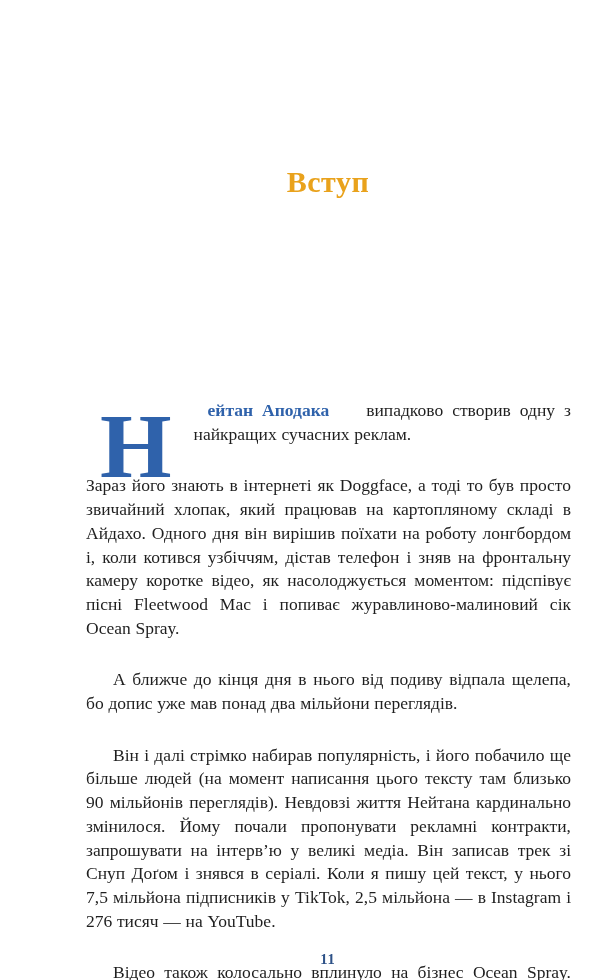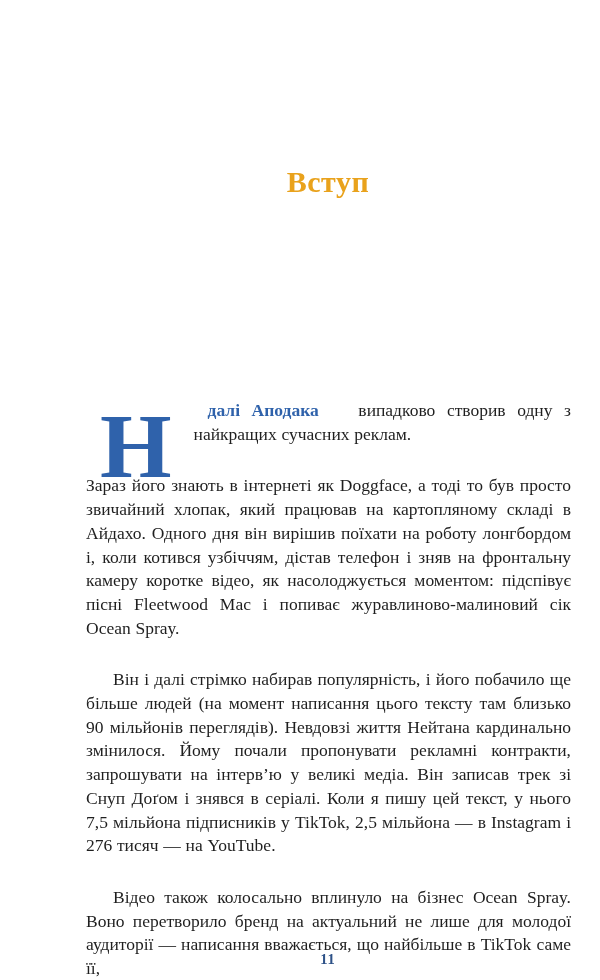--- a/index.html
+++ b/index.html
@@ -77,25 +77,26 @@
 </style>
 </head>
 <body>
 
 <div class="page">
 
   <h1 class="chapter-title">Вступ</h1>
 
   <div class="body-text" lang="uk">
 
-    <p class="lead"><span class="dropcap">Н</span><span class="name-highlight">далі Аподака</span><span> випадково створив одну з найкращих сучасних реклам.</span></p>
+    <p class="lead"><span class="dropcap">Н</span><span class="name-highlight">ейтан Аподака</span><span> випадково створив одну з найкращих сучасних реклам.</span></p>
 
     <p class="para no-indent">Зараз його знають в інтернеті як Doggface, а тоді то був просто звичайний хлопак, який працював на картопляному складі в Айдахо. Одного дня він вирішив поїхати на роботу лонгбордом і, коли котився узбіччям, дістав телефон і зняв на фронтальну камеру коротке відео, як насолоджується моментом: підспівує пісні Fleetwood Mac і попиває журавлиново-малиновий сік Ocean Spray.</p>
 
 
+    <p class="para">А ближче до кінця дня в нього від подиву відпала щелепа, бо допис уже мав понад два мільйони переглядів.</p>
 
     <p class="para">Він і далі стрімко набирав популярність, і його побачило ще більше людей (на момент написання цього тексту там близько 90 мільйонів переглядів). Невдовзі життя Нейтана кардинально змінилося. Йому почали пропонувати рекламні контракти, запрошувати на інтерв’ю у великі медіа. Він записав трек зі Снуп Доґом і знявся в серіалі. Коли я пишу цей текст, у нього 7,5 мільйона підписників у TikTok, 2,5 мільйона — в Instagram і 276 тисяч — на YouTube.</p>
 
     <p class="para">Відео також колосально вплинуло на бізнес Ocean Spray. Воно перетворило бренд на актуальний не лише для молодої аудиторії — написання вважається, що найбільше в TikTok саме її,</p>
 
   </div>
 
   <div class="page-number">11</div>
 
 </div>

